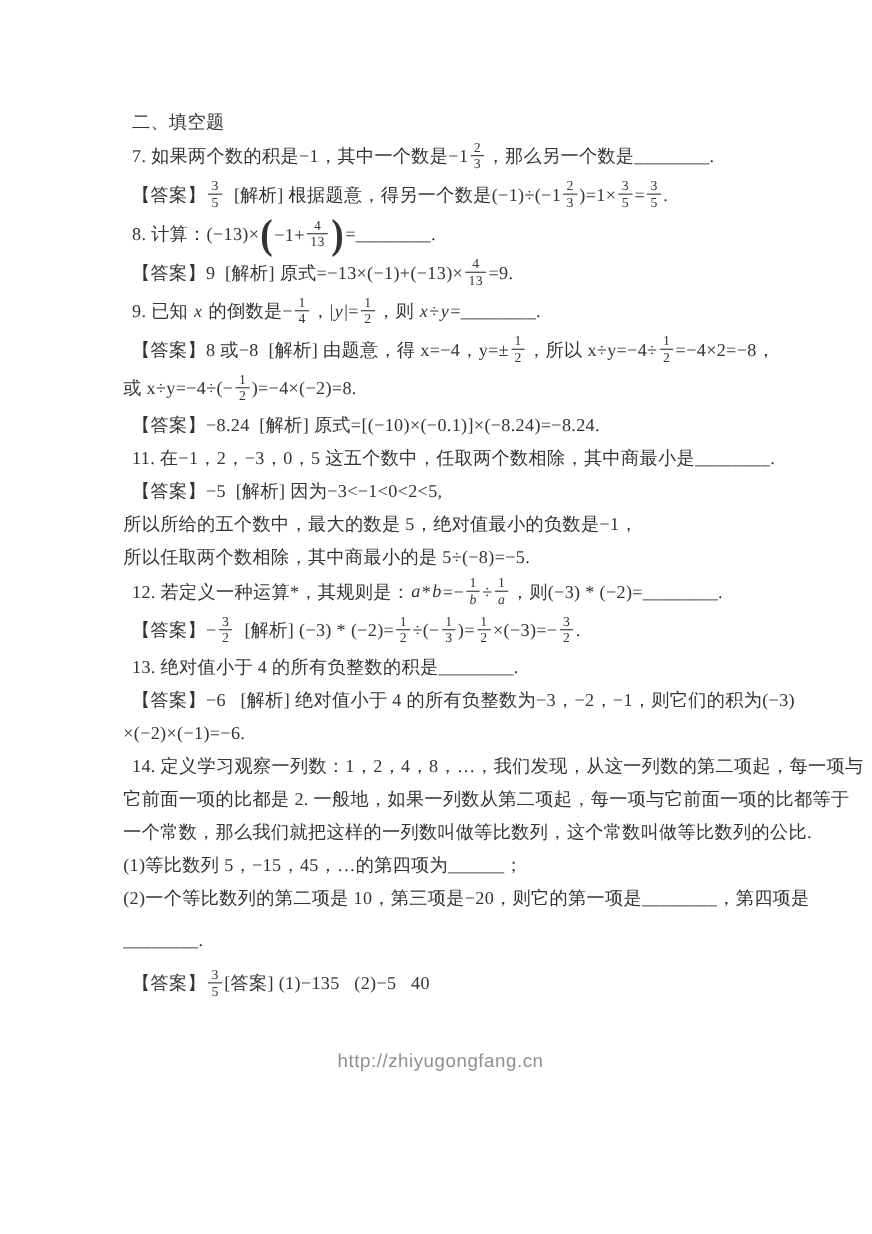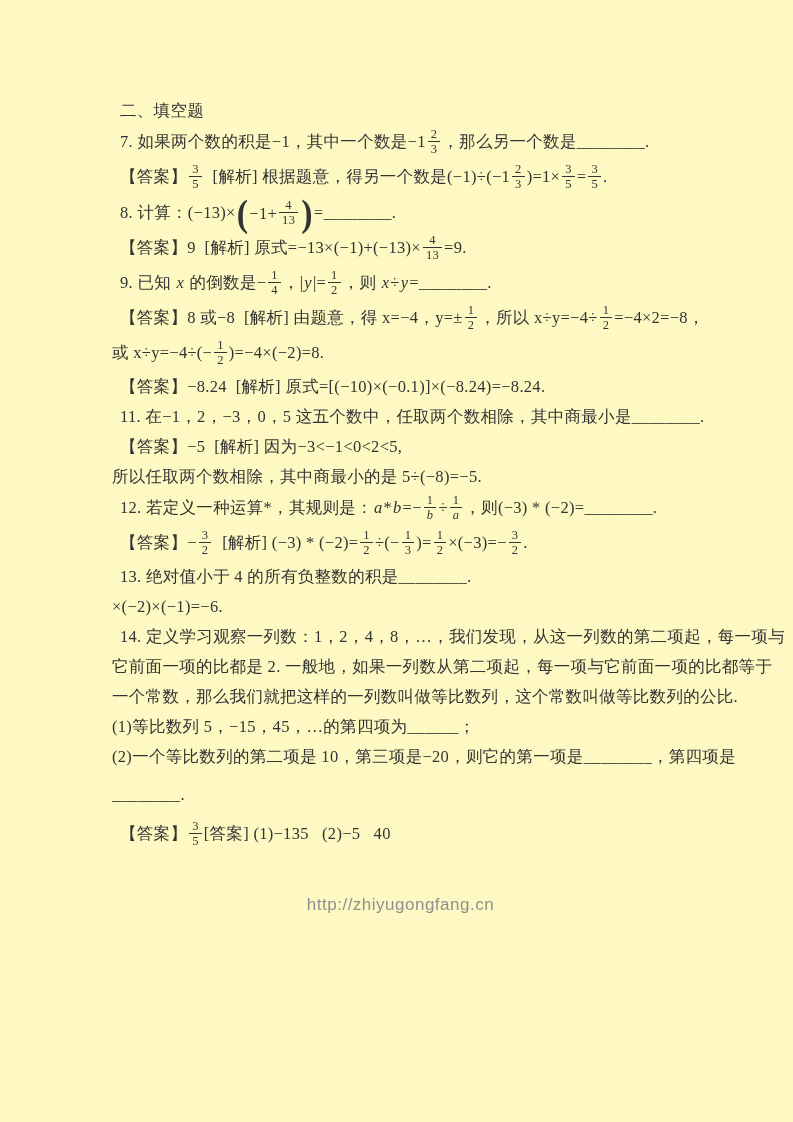--- a/index.html
+++ b/index.html
@@ -54,37 +54,39 @@
     margin-top:42px;
     font-family:"Liberation Sans","DejaVu Sans",sans-serif;
     font-size:17px;
     color:#8f8f8f;
     letter-spacing:0.5px;
   }
 </style>
 </head>
 <body>
 
-<div class="page" style="background: #fef9c3; color: rgb(51, 51, 51);">
+<div class="page" style="background: #ffffff; color: rgb(51, 51, 51);">
   <div class="doc-lines">
       <div class="line entry">二、填空题</div>
       <div class="line entry">7. 如果两个数的积是−1，其中一个数是−1<span class="frac"><span class="fnum">2</span><span class="fden">3</span></span>，那么另一个数是________.</div>
       <div class="line entry">【答案】<span class="frac"><span class="fnum">3</span><span class="fden">5</span></span>  [解析] 根据题意，得另一个数是(−1)÷(−1<span class="frac"><span class="fnum">2</span><span class="fden">3</span></span>)=1×<span class="frac"><span class="fnum">3</span><span class="fden">5</span></span>=<span class="frac"><span class="fnum">3</span><span class="fden">5</span></span>.</div>
       <div class="line entry">8. 计算：(−13)×<span class="bp"><span class="bpp">(</span><span class="bpc">−1+<span class="frac"><span class="fnum">4</span><span class="fden">13</span></span></span><span class="bpp">)</span></span>=________.</div>
       <div class="line entry">【答案】9  [解析] 原式=−13×(−1)+(−13)×<span class="frac"><span class="fnum">4</span><span class="fden">13</span></span>=9.</div>
       <div class="line entry">9. 已知 <span class="var">x</span> 的倒数是−<span class="frac"><span class="fnum">1</span><span class="fden">4</span></span>，|<span class="var">y</span>|=<span class="frac"><span class="fnum">1</span><span class="fden">2</span></span>，则 <span class="var">x</span>÷<span class="var">y</span>=________.</div>
       <div class="line entry">【答案】8 或−8  [解析] 由题意，得 x=−4，y=±<span class="frac"><span class="fnum">1</span><span class="fden">2</span></span>，所以 x÷y=−4÷<span class="frac"><span class="fnum">1</span><span class="fden">2</span></span>=−4×2=−8，</div>
       <div class="line cont">或 x÷y=−4÷(−<span class="frac"><span class="fnum">1</span><span class="fden">2</span></span>)=−4×(−2)=8.</div>
       <div class="line entry">【答案】−8.24  [解析] 原式=[(−10)×(−0.1)]×(−8.24)=−8.24.</div>
       <div class="line entry">11. 在−1，2，−3，0，5 这五个数中，任取两个数相除，其中商最小是________.</div>
       <div class="line entry">【答案】−5  [解析] 因为−3&lt;−1&lt;0&lt;2&lt;5,</div>
+      <div class="line cont">所以所给的五个数中，最大的数是 5，绝对值最小的负数是−1，</div>
       <div class="line cont">所以任取两个数相除，其中商最小的是 5÷(−8)=−5.</div>
       <div class="line entry">12. 若定义一种运算*，其规则是：<span class="var">a</span>*<span class="var">b</span>=−<span class="frac"><span class="fnum">1</span><span class="fden it">b</span></span>÷<span class="frac"><span class="fnum">1</span><span class="fden it">a</span></span>，则(−3) * (−2)=________.</div>
       <div class="line entry">【答案】−<span class="frac"><span class="fnum">3</span><span class="fden">2</span></span>  [解析] (−3) * (−2)=<span class="frac"><span class="fnum">1</span><span class="fden">2</span></span>÷(−<span class="frac"><span class="fnum">1</span><span class="fden">3</span></span>)=<span class="frac"><span class="fnum">1</span><span class="fden">2</span></span>×(−3)=−<span class="frac"><span class="fnum">3</span><span class="fden">2</span></span>.</div>
       <div class="line entry">13. 绝对值小于 4 的所有负整数的积是________.</div>
+      <div class="line entry">【答案】−6   [解析] 绝对值小于 4 的所有负整数为−3，−2，−1，则它们的积为(−3)</div>
       <div class="line cont">×(−2)×(−1)=−6.</div>
       <div class="line entry">14. 定义学习观察一列数：1，2，4，8，…，我们发现，从这一列数的第二项起，每一项与</div>
       <div class="line cont">它前面一项的比都是 2. 一般地，如果一列数从第二项起，每一项与它前面一项的比都等于</div>
       <div class="line cont">一个常数，那么我们就把这样的一列数叫做等比数列，这个常数叫做等比数列的公比.</div>
       <div class="line cont">(1)等比数列 5，−15，45，…的第四项为______；</div>
       <div class="line cont">(2)一个等比数列的第二项是 10，第三项是−20，则它的第一项是________，第四项是</div>
       <div class="line cont gap">________.</div>
       <div class="line entry gap">【答案】<span class="frac"><span class="fnum">3</span><span class="fden">5</span></span>[答案] (1)−135   (2)−5   40</div>
     </div>
   <div class="footer" style="color: rgb(143, 143, 143);">http://zhiyugongfang.cn</div>

